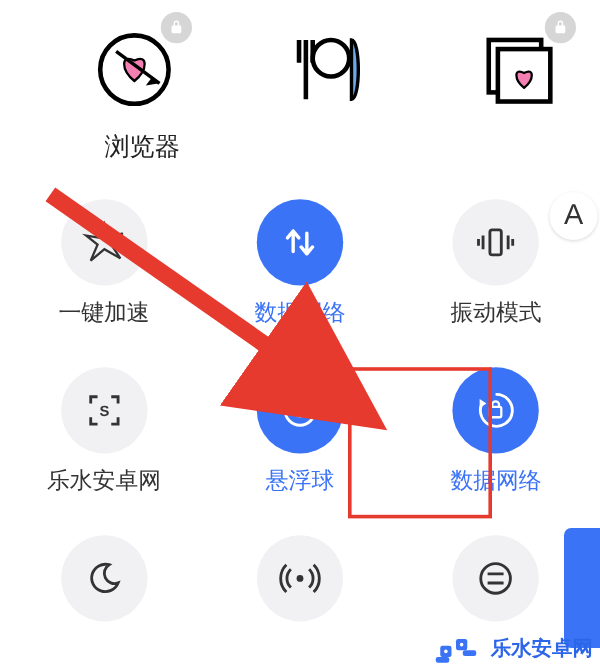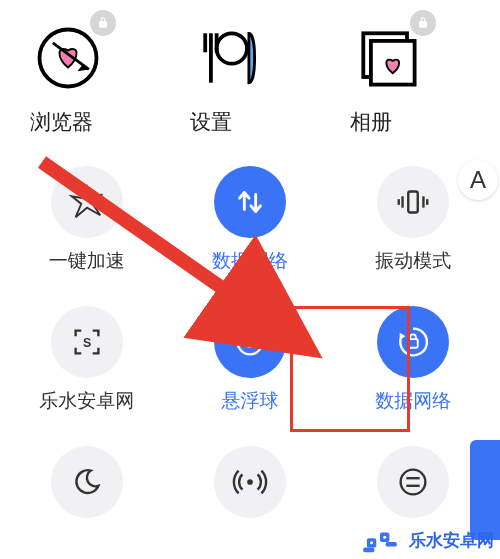--- a/index.html
+++ b/index.html
@@ -17,21 +17,21 @@
   .app-row {
     display: flex;
     justify-content: space-around;
     align-items: flex-start;
     padding: 20px 10px 10px;
   }
   .app-item {
     width: 120px;
     display: flex;
     flex-direction: column;
-    align-items: flex-start;
+    align-items: flex-end;
     position: relative;
   }
   .app-icon-wrap {
     width: 76px;
     height: 76px;
     display: flex;
     align-items: center;
     justify-content: center;
     position: relative;
   }
@@ -176,37 +176,35 @@
   <div class="app-item">
     <div class="app-icon-wrap">
       <svg viewBox="0 0 80 80" width="76" height="76">
         <line x1="22" y1="14" x2="22" y2="66" stroke="#000" stroke-width="4"></line>
         <line x1="16" y1="14" x2="16" y2="34" stroke="#000" stroke-width="4"></line>
         <line x1="28" y1="14" x2="28" y2="34" stroke="#000" stroke-width="4"></line>
         <circle cx="44" cy="30" r="16" fill="none" stroke="#000" stroke-width="4"></circle>
         <path d="M62 14 C70 14 70 66 62 66 Z" fill="#6aa8e8" stroke="#000" stroke-width="3"></path>
       </svg>
     </div>
-    <div class="app-label">设置</div>
   </div>
 
   <div class="app-item">
     <div class="app-icon-wrap">
       <div class="lock-badge">
         <svg viewBox="0 0 24 24" width="14" height="14">
             <path fill="#fff" d="M12 2a4 4 0 0 0-4 4v3H7a2 2 0 0 0-2 2v7a2 2 0 0 0 2 2h10a2 2 0 0 0 2-2v-7a2 2 0 0 0-2-2h-1V6a4 4 0 0 0-4-4zm-2 4a2 2 0 1 1 4 0v3h-4V6z"></path>
           </svg>
       </div>
       <svg viewBox="0 0 80 80" width="76" height="76">
         <rect x="14" y="14" width="46" height="46" fill="#fff" stroke="#000" stroke-width="4"></rect>
         <rect x="22" y="22" width="46" height="46" fill="#fff" stroke="#000" stroke-width="4"></rect>
         <path d="M45 56 C36 49 36 38 45 43 C54 38 54 49 45 56 Z" fill="#f47fb2" stroke="#000" stroke-width="2"></path>
       </svg>
     </div>
-    <div class="app-label">相册</div>
   </div>
 
 </div>
 
 <div class="toggle-grid">
 
   <div class="toggle-item">
     <div class="toggle-circle">
       <svg viewBox="0 0 40 40" width="38" height="38">
           <path d="M20 4 L24 16 L36 12 L26 22 L34 34 L20 26 L8 36 L14 22 L4 14 L16 16 Z" fill="none" stroke="#333" stroke-width="2"></path>

